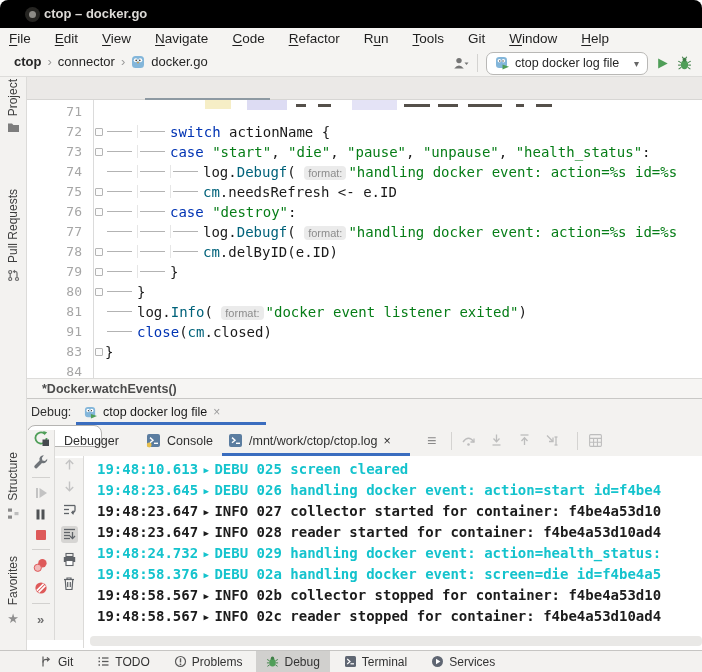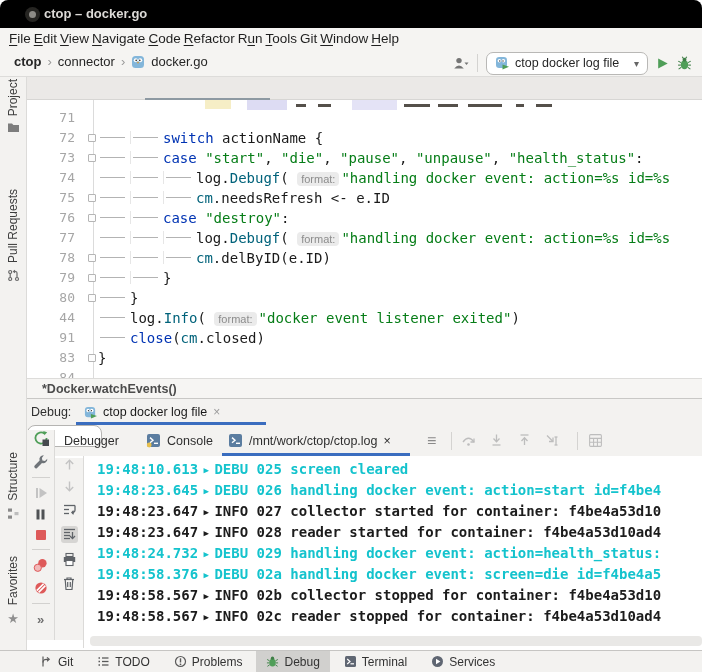--- a/index.html
+++ b/index.html
@@ -5,21 +5,21 @@
   html,body{margin:0;padding:0;background:#555;}
   .app{position:relative;width:702px;height:672px;overflow:hidden;background:#fff;
        font-family:"Liberation Sans",sans-serif;font-size:13px;color:#1a1a1a;}
   .abs{position:absolute;}
   
   .titlebar{left:0;top:0;width:702px;height:28px;background:#000000;border-radius:8px 8px 0 0;}
   .win-circle{left:25px;top:7px;width:15px;height:15px;border-radius:50%;background:#262522;}
   .win-circle::after{content:"";position:absolute;left:4px;top:4px;width:7px;height:7px;border-radius:50%;background:#8d8b86;}
   .win-title{left:44px;top:6px;color:#dcdad7;font-weight:bold;font-size:13px;}
   
-  .menubar{left:0;top:28px;width:702px;height:20px;background:#f5f4f2;display:flex;align-items:center;gap:3px;padding-left:9px;box-sizing:border-box;}
+  .menubar{left:0;top:28px;width:702px;height:20px;background:#f5f4f2;display:flex;align-items:center;gap:24px;padding-left:9px;box-sizing:border-box;}
   .menu-item{font-size:13.5px;color:#1f1f1f;white-space:nowrap;cursor:default;}
   .menu-item u{text-decoration-thickness:1px;text-underline-offset:2px;}
   
   .toolbar{left:0;top:48px;width:702px;height:29px;background:#f5f4f2;border-bottom:1px solid #dddcda;box-sizing:border-box;}
   .crumbs{left:14px;top:6px;display:flex;align-items:center;gap:6px;}
   .crumb{font-size:13px;color:#262626;}
   .crumb.b{font-weight:bold;}
   .crumb-sep{color:#9a9a9a;font-size:13px;}
   .right-controls{right:10px;top:2px;height:26px;display:flex;align-items:center;gap:8px;}
   .combo{display:flex;align-items:center;gap:6px;background:#fff;border:1px solid #b9b8b6;border-radius:7px;height:23px;padding:0 8px;width:162px;box-sizing:border-box;}
@@ -268,21 +268,21 @@
     <div class="frag" style="left:178px;top:0;width:26px;height:9px;background:#f6eec6;"></div>
     <div class="frag" style="left:220px;top:0;width:40px;height:10px;background:#dddcf3;"></div>
     <div class="frag" style="left:325px;top:0;width:45px;height:10px;background:#e4e3f6;"></div>
     <div class="frag" style="left:269px;top:4px;width:10px;height:3px;background:#55504a;"></div>
     <div class="frag" style="left:291px;top:4px;width:13px;height:3px;background:#55504a;"></div>
     <div class="frag" style="left:377px;top:4px;width:26px;height:3px;background:#55504a;"></div>
     <div class="frag" style="left:411px;top:4px;width:20px;height:3px;background:#55504a;"></div>
     <div class="frag" style="left:441px;top:4px;width:34px;height:3px;background:#55504a;"></div>
     <div class="frag" style="left:489px;top:4px;width:8px;height:3px;background:#55504a;"></div>
     <div class="frag" style="left:509px;top:4px;width:16px;height:3px;background:#55504a;"></div>
-    <div id="elines" style="position:absolute;left:0;top:8px;right:0;">
+    <div id="elines" style="position:absolute;left:0;top:2px;right:0;padding-left:7px;">
         <div class="eline">
           <span class="lnum">71</span>
           <span class="code"></span>
         </div>
         <div class="eline">
           <span class="lnum">72</span>
           <span class="fold"></span>
           <span class="code"><span class="ws"></span><span class="ws"></span><span class="tk-k">switch</span><span class="tk-t"> actionName {</span></span>
         </div>
         <div class="eline">
@@ -317,21 +317,21 @@
           <span class="lnum">79</span>
           <span class="fold"></span>
           <span class="code"><span class="ws"></span><span class="ws"></span><span class="tk-t">}</span></span>
         </div>
         <div class="eline">
           <span class="lnum">80</span>
           <span class="fold"></span>
           <span class="code"><span class="ws"></span><span class="tk-t">}</span></span>
         </div>
         <div class="eline">
-          <span class="lnum">44</span>
+          <span class="lnum">81</span>
           <span class="code"><span class="ws"></span><span class="tk-t">log.</span><span class="tk-f">Info</span><span class="tk-t">( </span><span class="tk-h">format:</span><span class="tk-s">"docker event listener exited"</span><span class="tk-t">)</span></span>
         </div>
         <div class="eline">
           <span class="lnum">91</span>
           <span class="code"><span class="ws"></span><span class="tk-k">close</span><span class="tk-t">(</span><span class="tk-f">cm</span><span class="tk-t">.closed)</span></span>
         </div>
         <div class="eline">
           <span class="lnum">83</span>
           <span class="fold"></span>
           <span class="code"><span class="tk-t">}</span></span>

